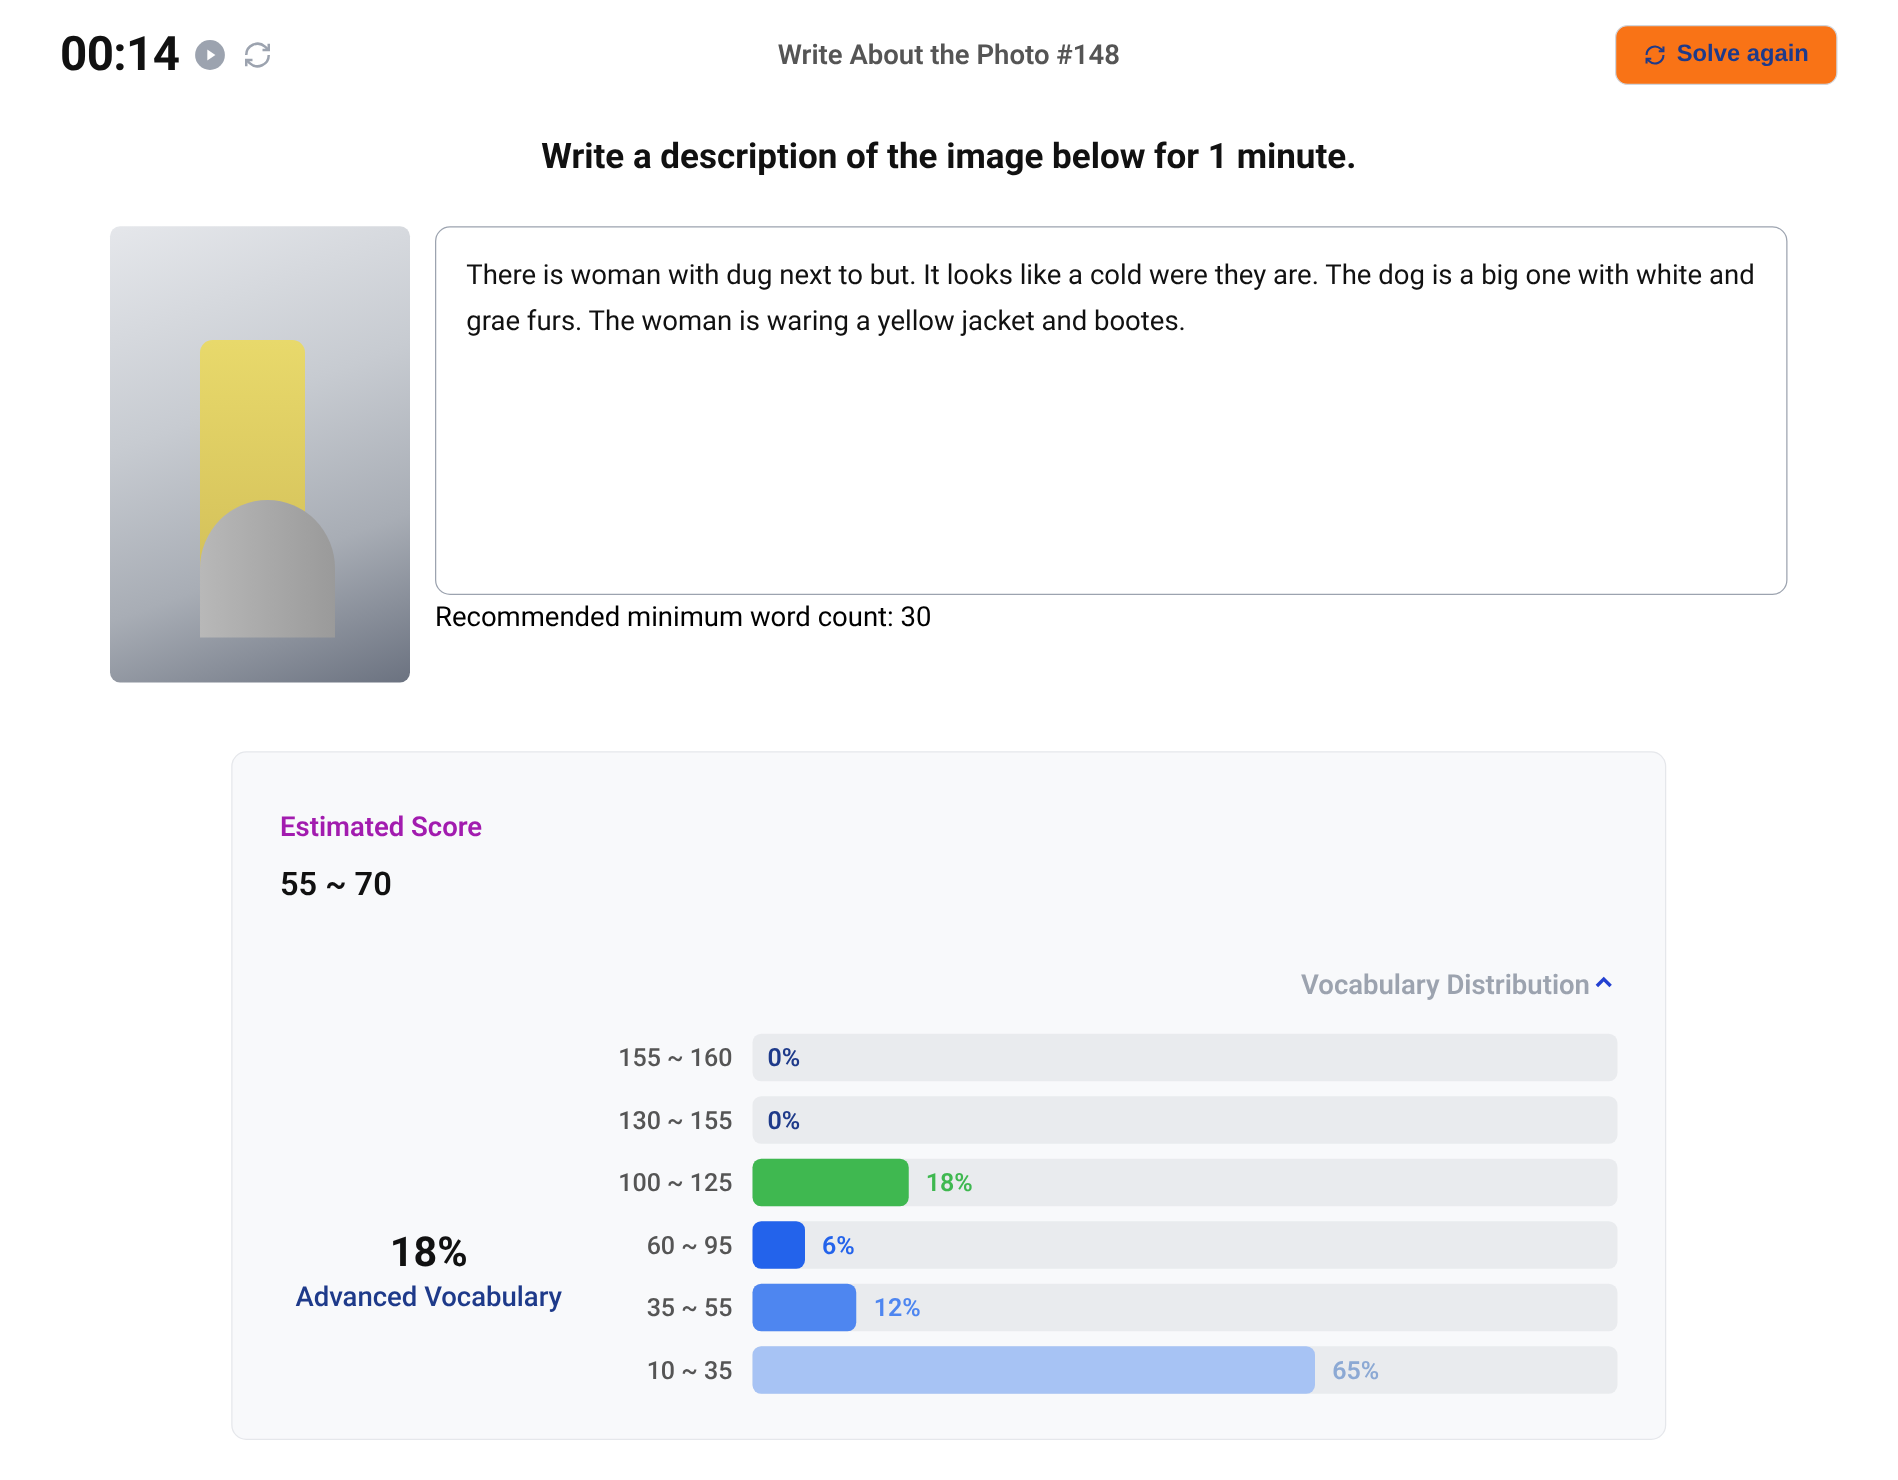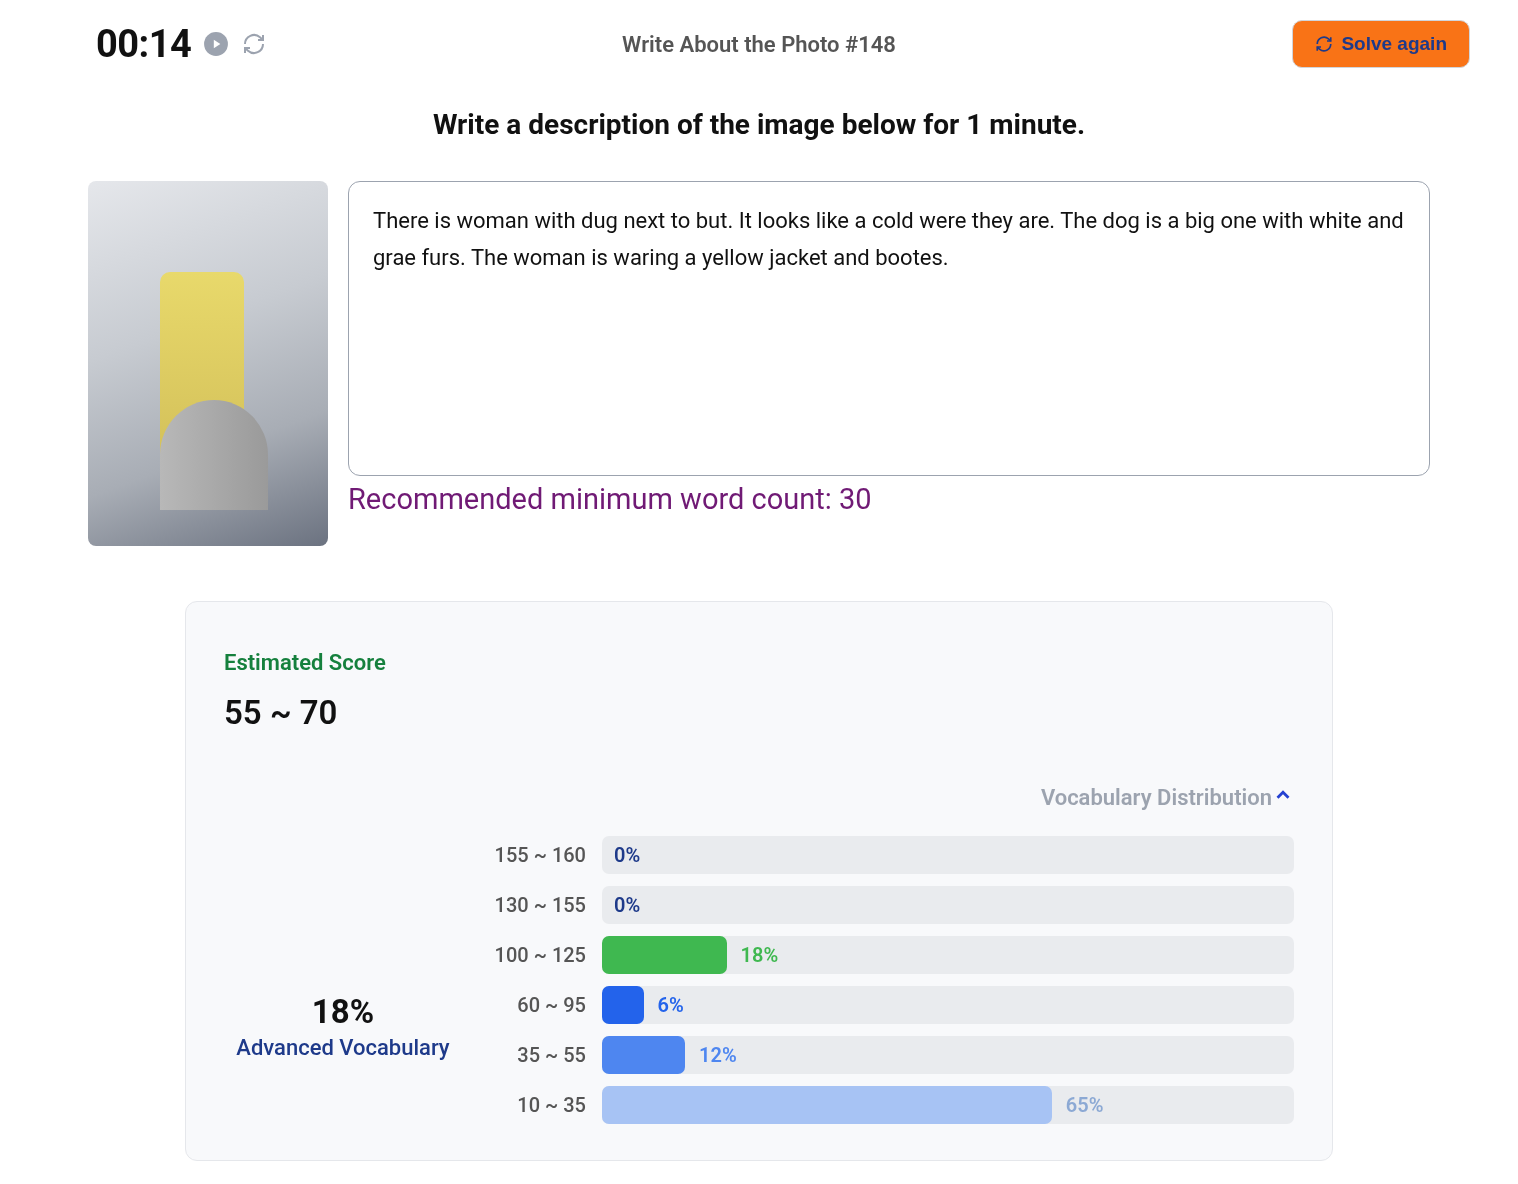--- a/index.html
+++ b/index.html
@@ -15,21 +15,20 @@
     .header {
       display: flex;
       align-items: center;
       justify-content: space-between;
       padding: 20px 48px 10px 48px;
     }
     .header-left {
       display: flex;
       align-items: center;
       gap: 12px;
-      margin-left: 48px;
     }
     .timer {
       font-size: 38px;
       font-weight: 700;
       letter-spacing: -0.5px;
       color: #111;
     }
     .play-icon {
       width: 26px;
       height: 26px;
@@ -126,37 +125,37 @@
       line-height: 1.7;
       color: #111;
     }
     .word-count {
       margin-top: 14px;
       font-size: 22px;
       color: #9ca3af;
     }
     .rec-count {
       margin-top: 6px;
-      font-size: 29px;
-      color: #701a75;
+      font-size: 22px;
+      color: #000000;
     }
     .results-card {
       margin: 55px 185px 0 185px;
       background: #f8f9fb;
       border: 1px solid #e5e7eb;
       border-radius: 12px;
       padding: 48px 38px 20px 38px;
     }
     .score-label {
       font-size: 22px;
       font-weight: 600;
-      color: #15803d;
+      color: #a21caf;
     }
     .score-value {
-      font-size: 33px;
+      font-size: 26px;
       font-weight: 600;
       color: #111;
       margin-top: 18px;
     }
     .vocab-header {
       display: flex;
       justify-content: flex-end;
       align-items: center;
       margin-top: 52px;
     }

